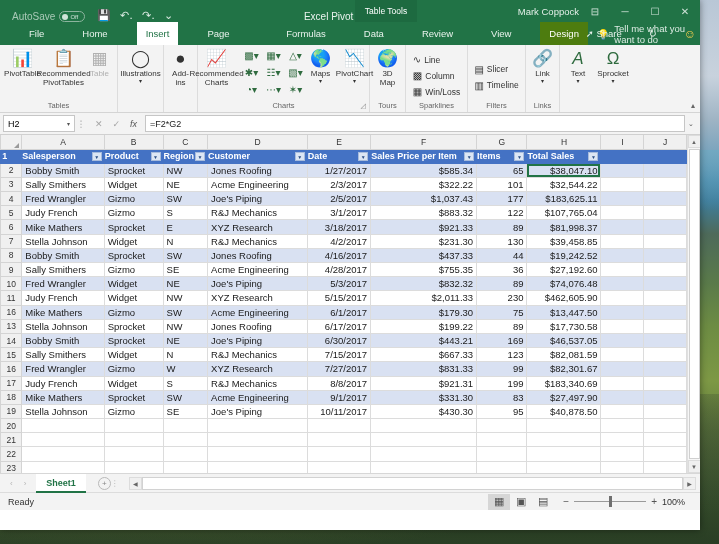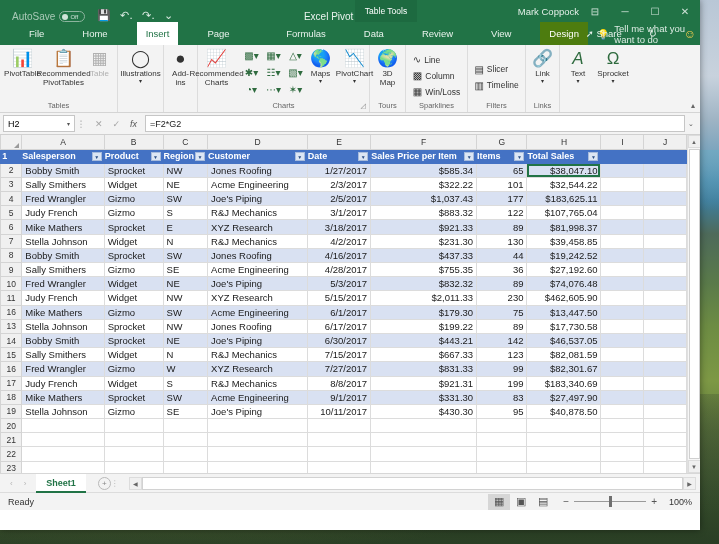--- a/index.html
+++ b/index.html
@@ -174,21 +174,21 @@
                display:flex; align-items:center; font-size:9px; color:#333; }
   .status-text { margin-left:8px; }
   .status-right { margin-left:auto; display:flex; align-items:center; gap:0; padding-right:8px; }
   .viewbtn { width:22px; height:16px; display:flex; align-items:center; justify-content:center;
              font-size:11px; color:#555; }
   .viewbtn.active { background:#d6d6d6; }
   .zoomctl { display:flex; align-items:center; gap:5px; margin-left:9px; }
   .zslider { width:72px; height:12px; position:relative; display:flex; align-items:center; }
   .zslider .track { width:100%; height:1px; background:#9a9a9a; }
   .zslider .knob { position:absolute; left:48%; width:3px; height:11px; background:#6f6f6f; }
-  .zpct { width:30px; text-align:right; font-size:9px; color:#333; }
+  .zpct { width:30px; text-align:left; font-size:9px; color:#333; }
   .zsign { font-size:10px; color:#555; }
 </style>
 </head>
 <body>
 
 <div class="wall-sea"></div>
 <div class="wall-rock"></div>
 
 <div class="window">
 
@@ -600,21 +600,21 @@
               <td class="cell"></td>
             </tr>
             <tr class="band">
               <td class="rowhdr">14</td>
               <td class="cell">Bobby Smith</td>
               <td class="cell">Sprocket</td>
               <td class="cell">NE</td>
               <td class="cell">Joe's Piping</td>
               <td class="cell num">6/30/2017</td>
               <td class="cell num">$443.21</td>
-              <td class="cell num">142</td>
+              <td class="cell num">169</td>
               <td class="cell num">$46,537.05</td>
               <td class="cell"></td>
               <td class="cell"></td>
             </tr>
             <tr>
               <td class="rowhdr">15</td>
               <td class="cell">Sally Smithers</td>
               <td class="cell">Widget</td>
               <td class="cell">N</td>
               <td class="cell">R&amp;J Mechanics</td>

